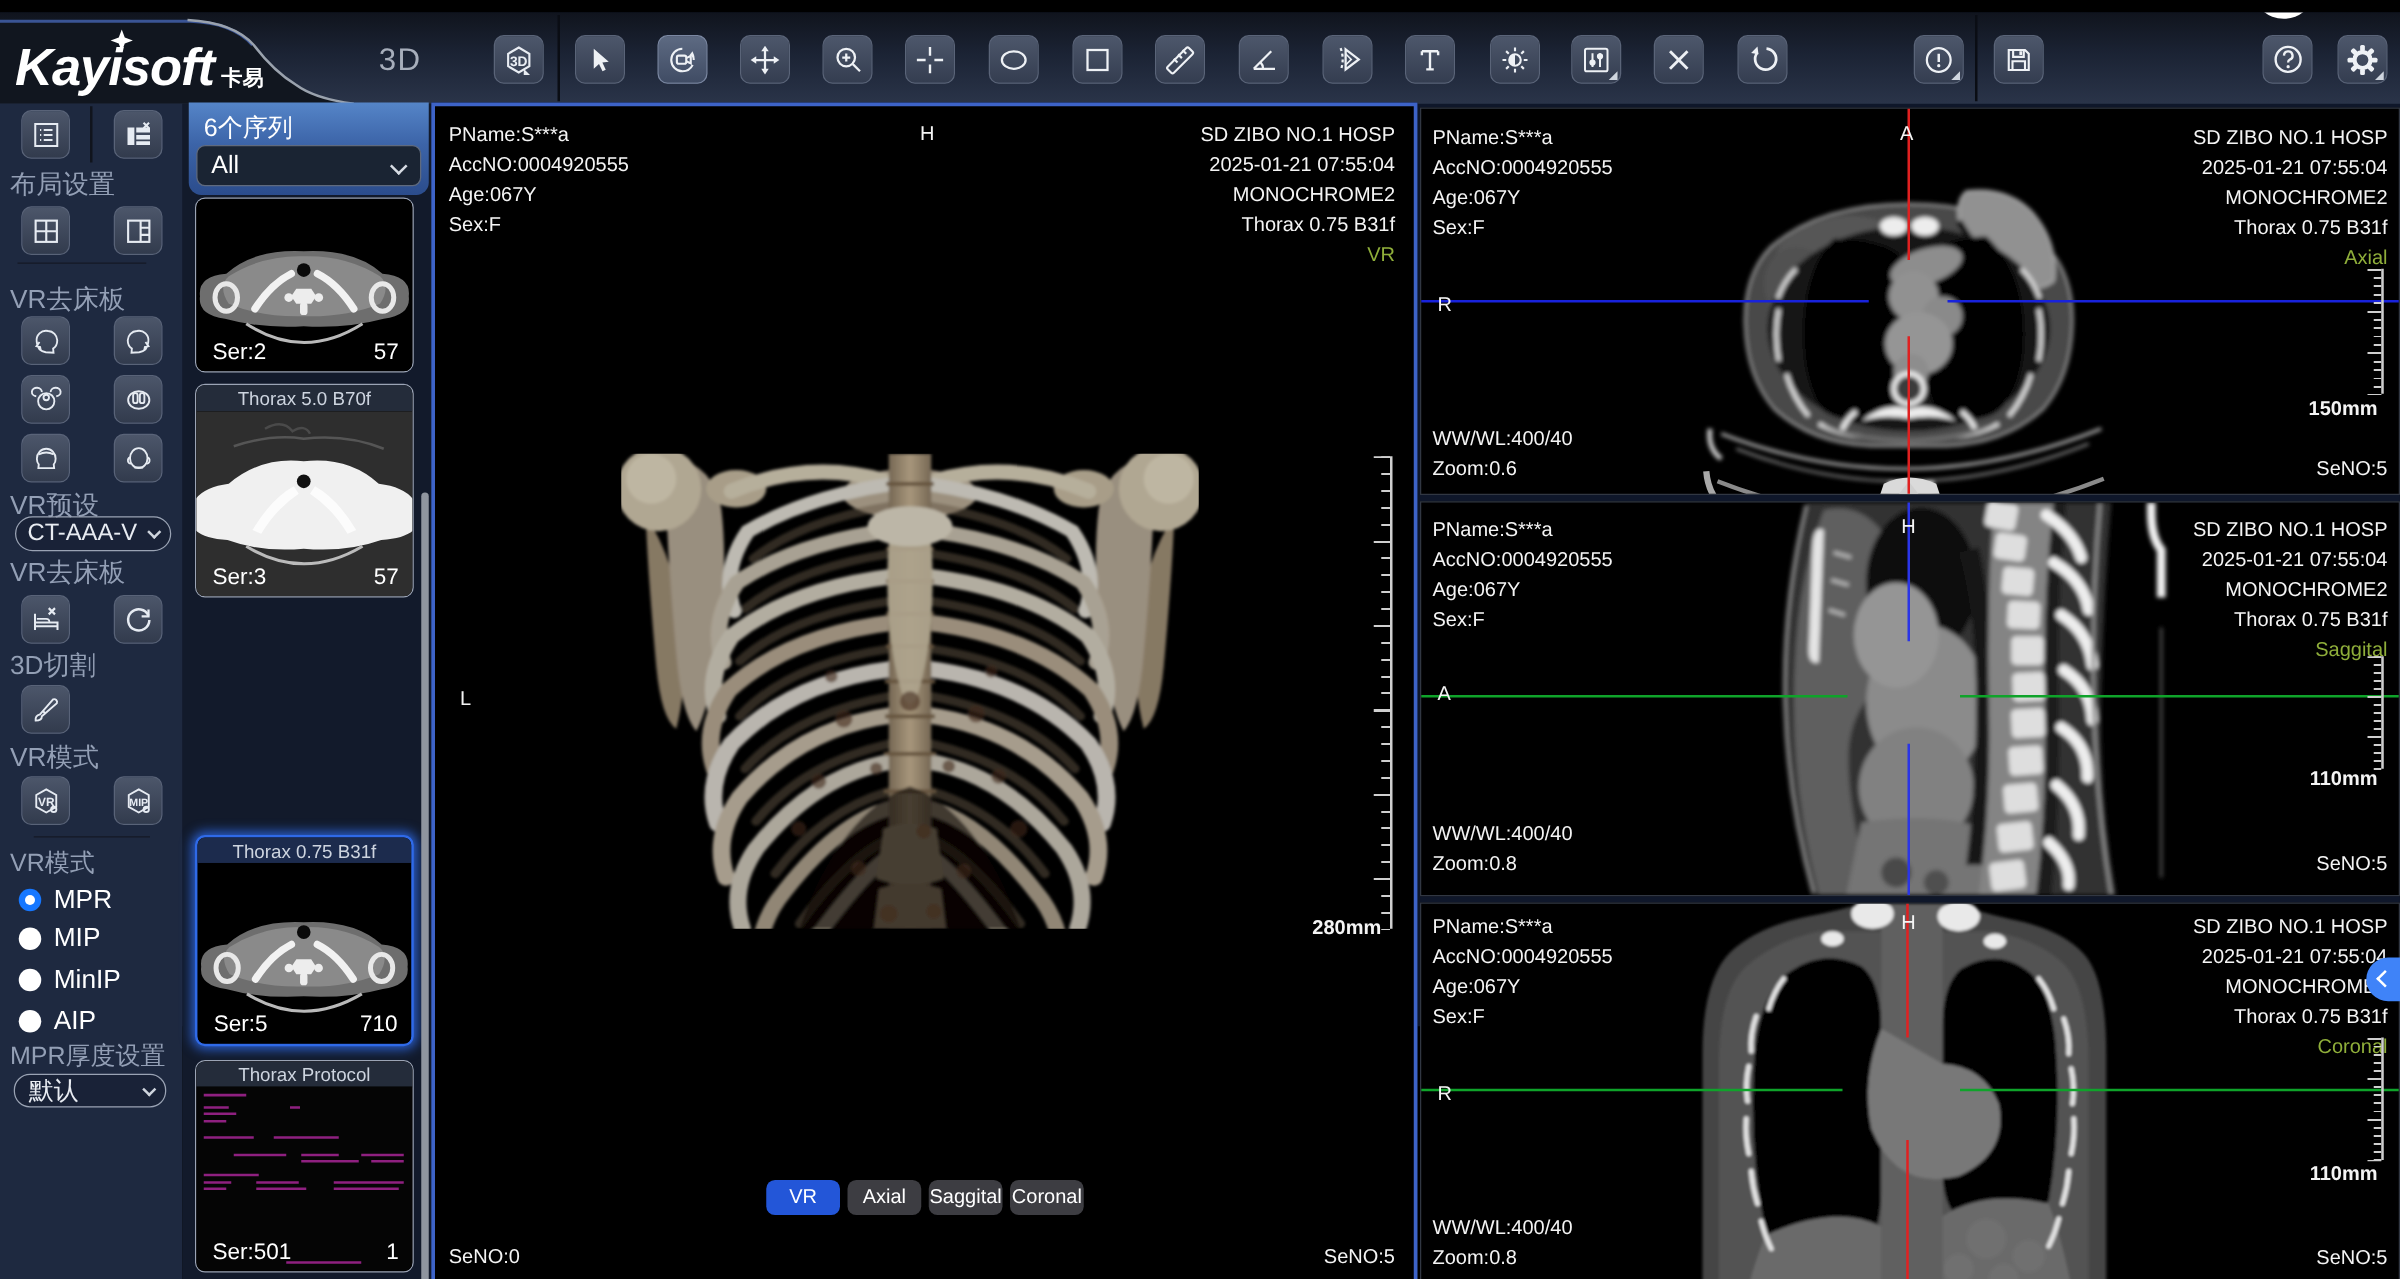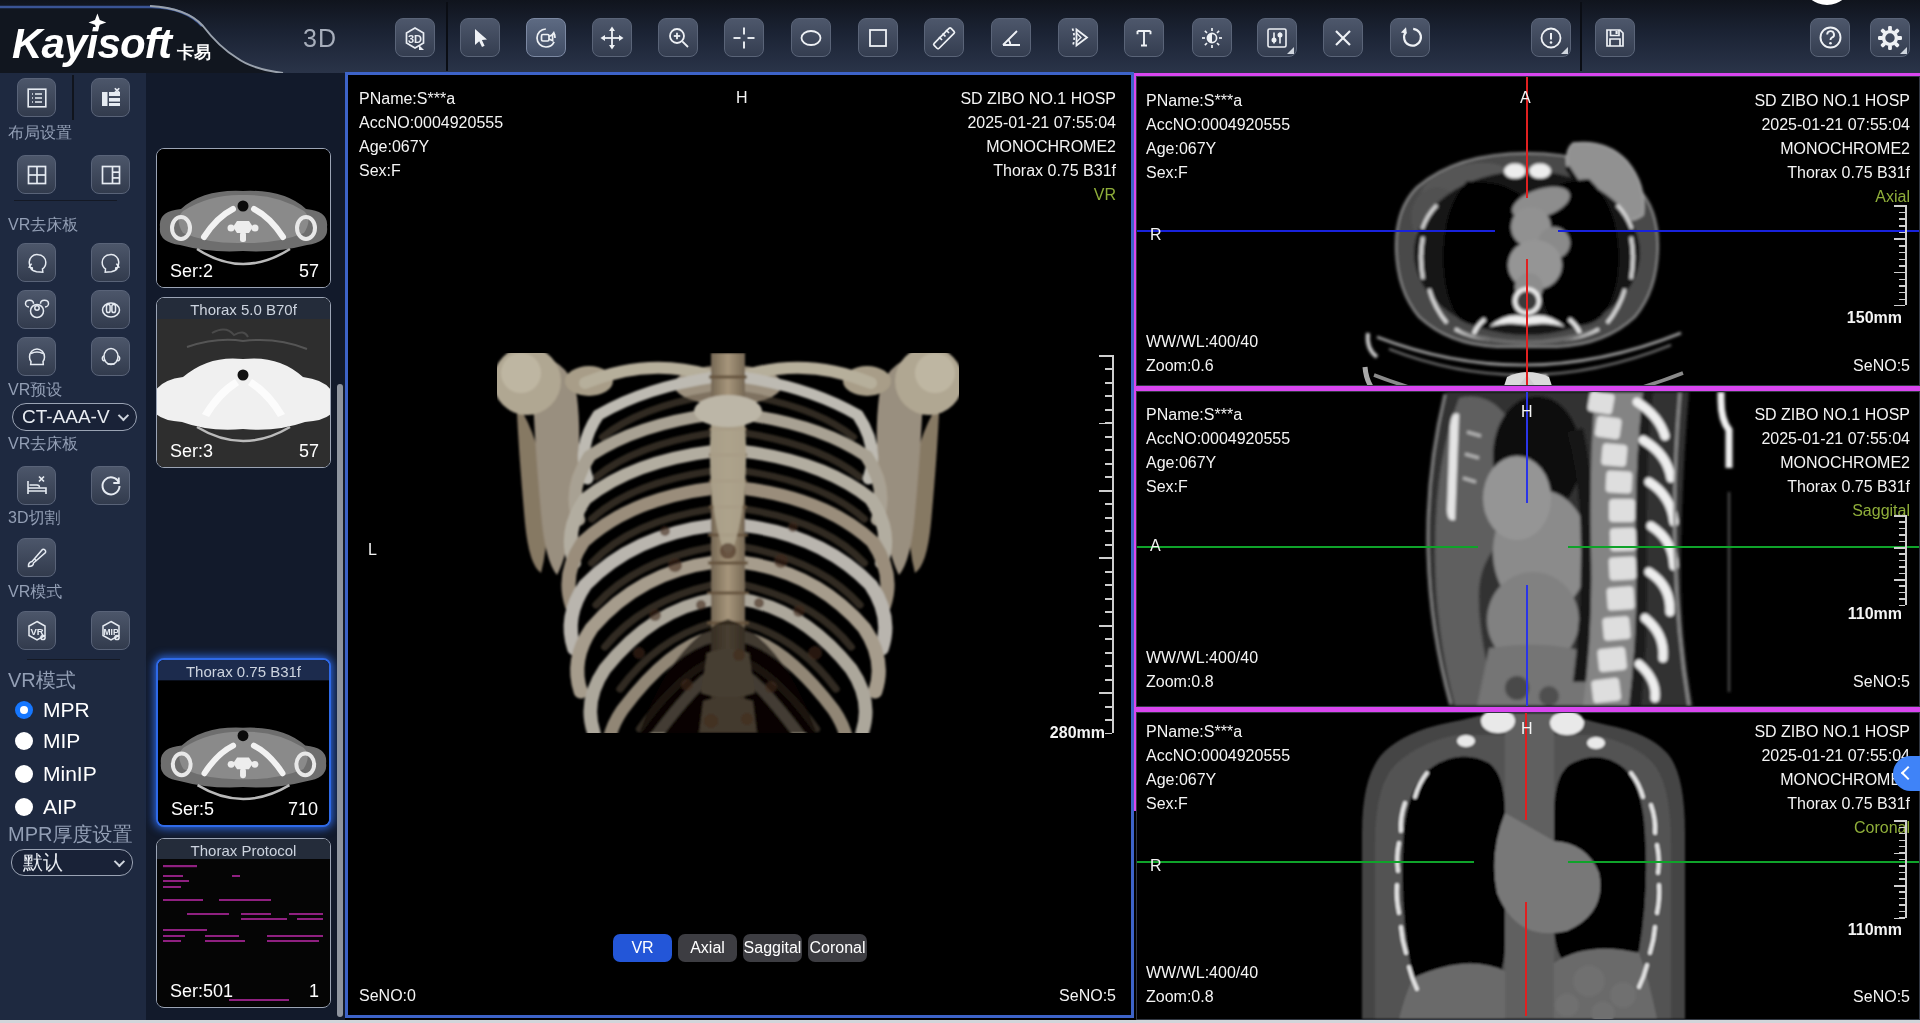--- a/index.html
+++ b/index.html
@@ -1,30 +1,30 @@
 <!DOCTYPE html>
 <html><head>
 <meta charset="utf-8">
 <style>
 *{margin:0;padding:0;box-sizing:border-box}
 html,body{width:1920px;height:1023px;overflow:hidden;background:#000;font-family:"Liberation Sans",sans-serif}
-#root{position:absolute;left:0;top:0;width:1920px;height:811px;background:#d946ef}
+#root{position:absolute;left:0;top:10px;width:1920px;height:811px;background:#0f172a}
 .abs{position:absolute}
 
 #topbar{position:absolute;left:0;top:0;width:1920px;height:73px;background:linear-gradient(180deg,#10141d 0%,#1b2334 45%,#2a3449 100%)}
 .tbtn{position:absolute;top:18px;width:40px;height:39px;border-radius:8px;background:linear-gradient(180deg,#4d576b 0%,#3943564 60%,#333c4e 100%);background:linear-gradient(180deg,#4d576b,#343d50);border:1px solid #5a6478;display:flex;align-items:center;justify-content:center}
 .tbtn.active{background:linear-gradient(180deg,#5d6a82,#404c64);border-color:#7b88a2}
 .tbtn svg{display:block}
 .corner{position:absolute;right:2px;bottom:2px;width:0;height:0;border-left:7px solid transparent;border-bottom:7px solid #cfd5de}
 .tsep{position:absolute;top:2px;width:2px;height:69px;background:#0a0d14}
 #logo3d{position:absolute;left:303px;top:24px;font-size:25px;color:#a7aebb;letter-spacing:1px}
 
 #sidebar{position:absolute;left:0;top:73px;width:146px;height:950px;background:#1e2940}
 .sbtn{position:absolute;width:39px;height:39px;border-radius:8px;background:linear-gradient(180deg,#4c566a,#323b4d);border:1px solid #596378;display:flex;align-items:center;justify-content:center}
-.slabel{position:absolute;font-size:16px;color:#939fb5;white-space:nowrap}
+.slabel{position:absolute;font-size:21px;color:#939fb5;white-space:nowrap}
 .shr{position:absolute;left:14px;width:103px;height:1px;background:#141925}
 .pill{position:absolute;border:1px solid #9aa3b4;border-radius:14px;background:rgba(10,16,28,.25);color:#e8ecf2;display:flex;align-items:center}
 .pill .cv{position:absolute;right:10px;top:50%;margin-top:-4px;width:9px;height:9px;border-right:2px solid #cfd5de;border-bottom:2px solid #cfd5de;transform:rotate(45deg) translateY(-2px)}
 .radio{position:absolute;width:18px;height:18px;border-radius:50%}
 .radio.on{background:#1677ff}
 .radio.on:after{content:"";position:absolute;left:5px;top:5px;width:8px;height:8px;border-radius:50%;background:#fff}
 .radio.off{background:#fff}
 .rlabel{position:absolute;font-size:21px;color:#fff}
 
 #series{position:absolute;left:146px;top:73px;width:199px;height:950px;background:#121a2b}
@@ -424,20 +424,27 @@
       <div class="rlabel" style="left:43px;top:689px">MinIP</div>
     <div class="radio off" style="left:15px;top:725px"></div>
       <div class="rlabel" style="left:43px;top:722px">AIP</div>
     <div class="slabel" style="left:8px;top:748px;font-size:20px">MPR厚度设置</div>
     <div class="pill" style="left:11px;top:776px;width:122px;height:27px;border-radius:13px">
         <span style="font-size:20px;margin-left:11px">默认</span>
         <span class="cv" style="width:8px;height:8px"></span>
       </div>
   </div>
   <div id="series">
+    <div id="serhead">
+      <div class="t">6个序列</div>
+      <div id="allsel">
+          <span class="x">All</span>
+          <span class="cv"></span>
+        </div>
+    </div>
     <div class="thumb" style="top:75px;height:140px">
       <svg width="173" height="138" viewBox="0 0 173 138" style="position:absolute;left:0;top:0">
         <rect width="173" height="138" fill="#000"></rect>
         <g>
           <path d="M3 78 Q1 62 24 60 Q46 40 86 42 Q127 40 149 60 Q172 62 170 78 Q172 93 150 96 Q120 104 86 102 Q52 104 23 96 Q1 93 3 78 Z" fill="#6e6e6e"></path>
           <path d="M26 62 Q53 45 86 46 Q120 45 147 62 Q156 70 147 84 Q120 95 86 94 Q52 95 26 84 Q17 70 26 62 Z" fill="#8a8a8a"></path>
           <circle cx="86" cy="57" r="5.5" fill="#0a0a0a"></circle>
           <path d="M47 88 Q60 68 76 60" stroke="#f2f2f2" stroke-width="6" fill="none" stroke-linecap="round"></path>
           <path d="M126 88 Q113 68 97 60" stroke="#f2f2f2" stroke-width="6" fill="none" stroke-linecap="round"></path>
           <g fill="#ededed">

